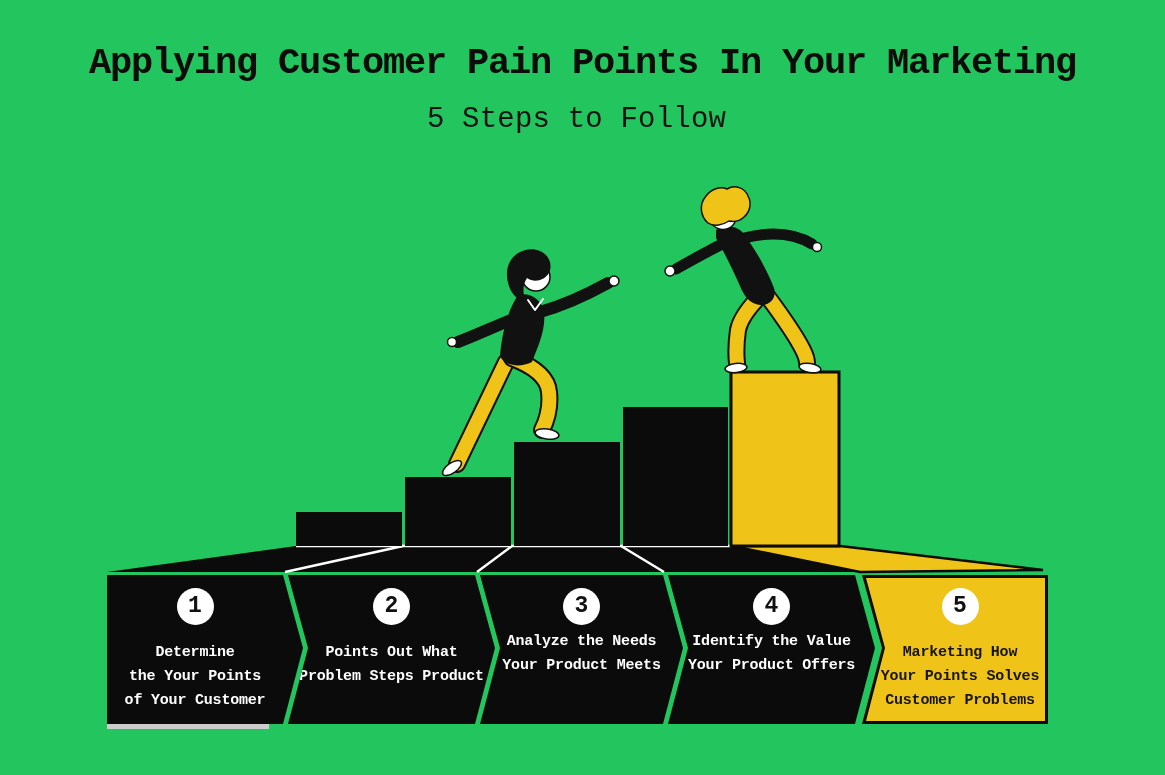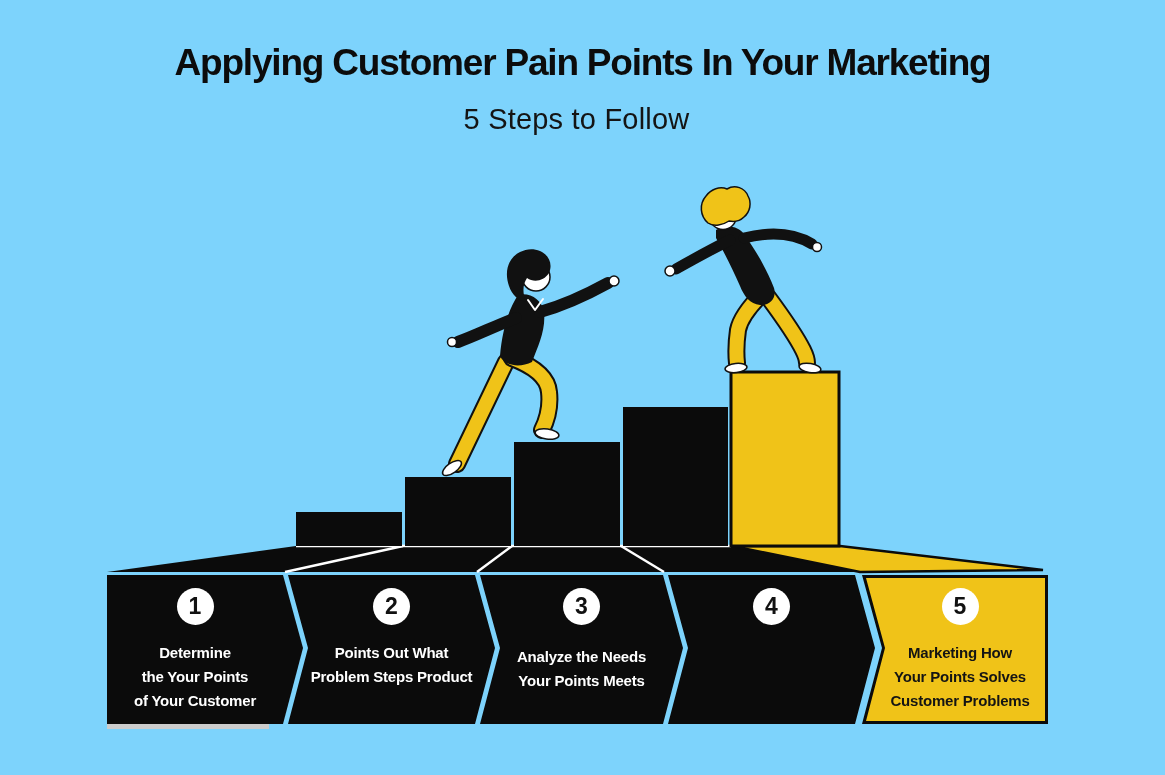--- a/index.html
+++ b/index.html
@@ -1,18 +1,18 @@
 <!DOCTYPE html>
 <html><head>
 <meta charset="utf-8">
 <style>
   html,body{margin:0;padding:0;background:#fff;}
   #canvas{
-    position:relative;width:1165px;height:775px;background:#7dd3fc;overflow:hidden;
-    font-family:Liberation Sans, sans-serif;
+    position:relative;width:1165px;height:775px;background:#22c55e;overflow:hidden;
+    font-family:Liberation Mono, monospace;
   }
   
   .title{
     position:absolute;top:42px;left:0;right:0;text-align:center;
     font-size:37px;font-weight:800;letter-spacing:-1.2px;color:#0c0c0c;margin:0;
   }
   .subtitle{
     position:absolute;top:103px;left:0;right:12px;text-align:center;
     font-size:29px;font-weight:400;letter-spacing:0.2px;color:#141414;margin:0;
   }
@@ -21,21 +21,21 @@
   
   .step{position:absolute;top:575px;height:149px;background:#0b0b0b;color:#fff;}
   .step.highlight{background:#0b0b0b;}
   .step-inner{position:absolute;inset:0;background:#f0c318;color:#141414;}
   .step-content{position:absolute;top:0;bottom:0;display:flex;flex-direction:column;align-items:center;}
   .num{
     width:37px;height:37px;margin-top:13px;border-radius:50%;background:#fff;color:#111;
     font-size:23px;font-weight:800;line-height:37px;text-align:center;flex:0 0 auto;
   }
   .step-text{margin-top:16px;text-align:center;font-size:15px;font-weight:700;letter-spacing:-0.2px;}
-  .step-text.two-lines{margin-top:20px;}
+  .step-text.two-lines{margin-top:5px;}
   .step-text div{height:24px;line-height:24px;white-space:nowrap;}
   .shadow-strip{position:absolute;left:107px;top:724px;width:162px;height:5px;background:#cccccc;}
 </style>
 </head>
 <body>
 
 <div id="canvas">
 
   <h1 class="title">Applying Customer Pain Points In Your Marketing</h1>
   <h2 class="subtitle">5 Steps to Follow</h2>
@@ -124,28 +124,32 @@
         <div>Problem Steps Product</div>
       </div>
     </div>
   </div>
 
   <div class="step" style="left:480px;width:203px;clip-path:polygon(0px 0px,183px 0px,203px 73px,183px 149px,0px 149px,20px 73px);">
     <div class="step-content" style="left:20px;right:20px;">
       <div class="num">3</div>
       <div class="step-text two-lines">
         <div>Analyze the Needs</div>
-        <div>Your Points Meets</div>
+        <div>Your Product Meets</div>
       </div>
     </div>
   </div>
 
   <div class="step" style="left:668px;width:207px;clip-path:polygon(0px 0px,187px 0px,207px 73px,187px 149px,0px 149px,20px 73px);">
     <div class="step-content" style="left:20px;right:20px;">
       <div class="num">4</div>
+      <div class="step-text two-lines">
+        <div>Identify the Value</div>
+        <div>Your Product Offers</div>
+      </div>
     </div>
   </div>
 
   <div class="step highlight" style="left:862px;width:186px;clip-path:polygon(0px 0px,186px 0px,186px 149px,0px 149px,20px 73px);">
     <div class="step-inner" style="clip-path:polygon(4px 3px,183px 3px,183px 146px,4px 146px,23px 73px);">
       <div class="step-content" style="left:20px;right:10px;">
         <div class="num">5</div>
         <div class="step-text">
           <div>Marketing How</div>
           <div>Your Points Solves</div>

